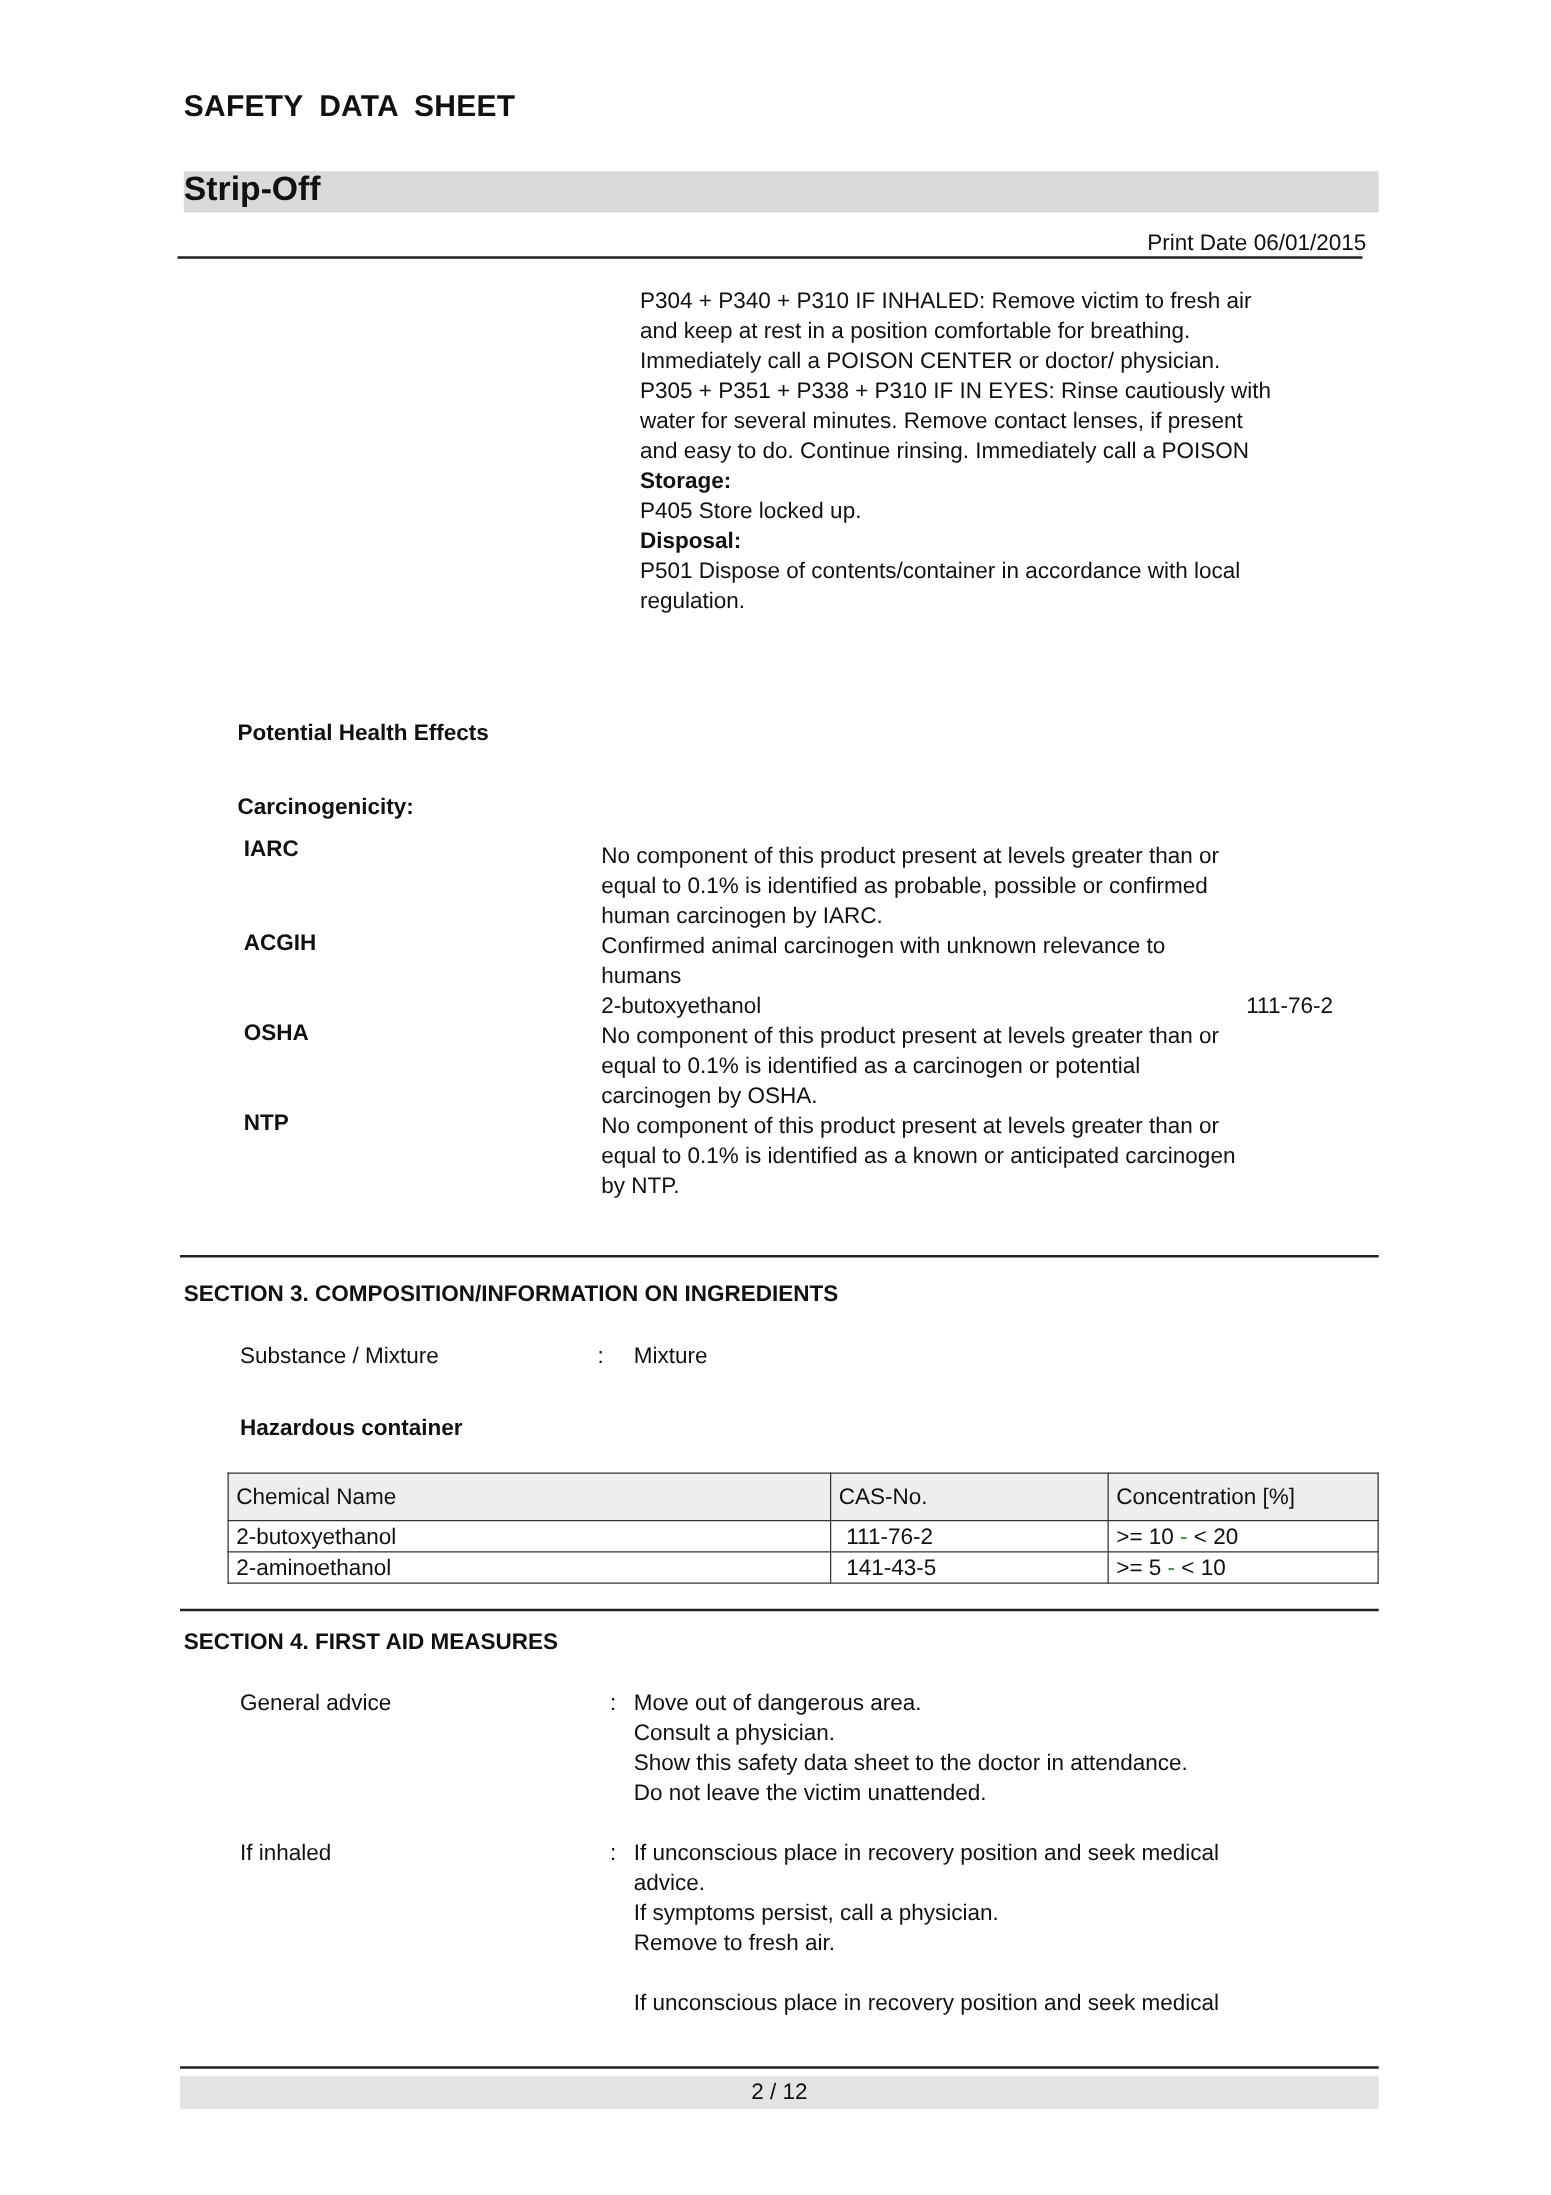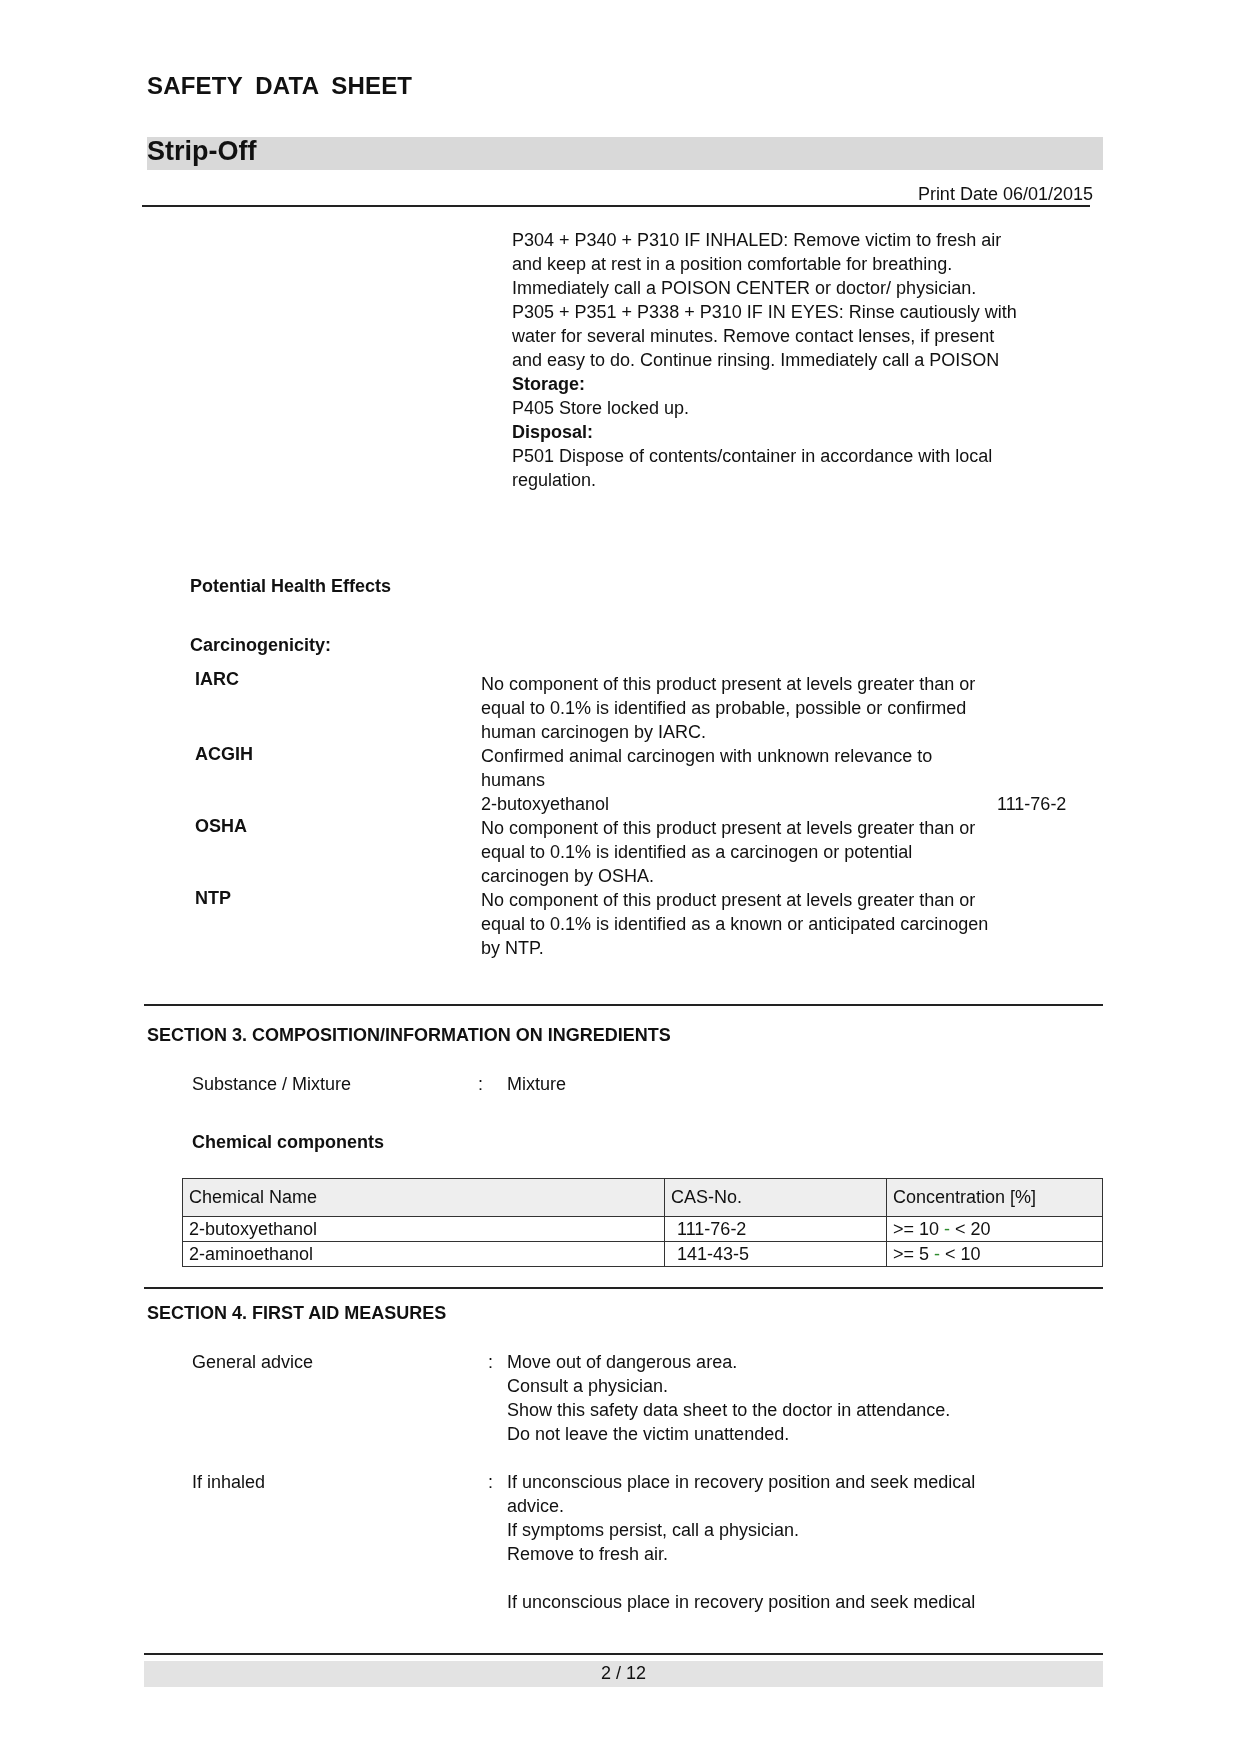--- a/index.html
+++ b/index.html
@@ -127,21 +127,21 @@
   <div>No component of this product present at levels greater than or</div>
   <div>equal to 0.1% is identified as a known or anticipated carcinogen</div>
   <div>by NTP.</div>
 </div>
 
 <div class="abs rule" style="left:144px; top:1004px; width:959px; height:2px;"></div>
 <div class="abs section-heading" style="left:147px; top:1025px;">SECTION 3. COMPOSITION/INFORMATION ON INGREDIENTS</div>
 <div class="abs kv-label" style="left:192px; top:1074px;">Substance / Mixture</div>
 <div class="abs kv-colon" style="left:478px; top:1074px;">:</div>
 <div class="abs kv-value" style="left:507px; top:1072px;">Mixture</div>
-<div class="abs sub-heading" style="left:192px; top:1132px;">Chemical  components</div>
+<div class="abs sub-heading" style="left:192px; top:1132px;">Hazardous  container</div>
 
 <table class="hz">
   <thead>
     <tr>
       <th class="col-name">Chemical Name</th>
       <th class="col-cas">CAS-No.</th>
       <th>Concentration [%]</th>
     </tr>
   </thead>
   <tbody>

